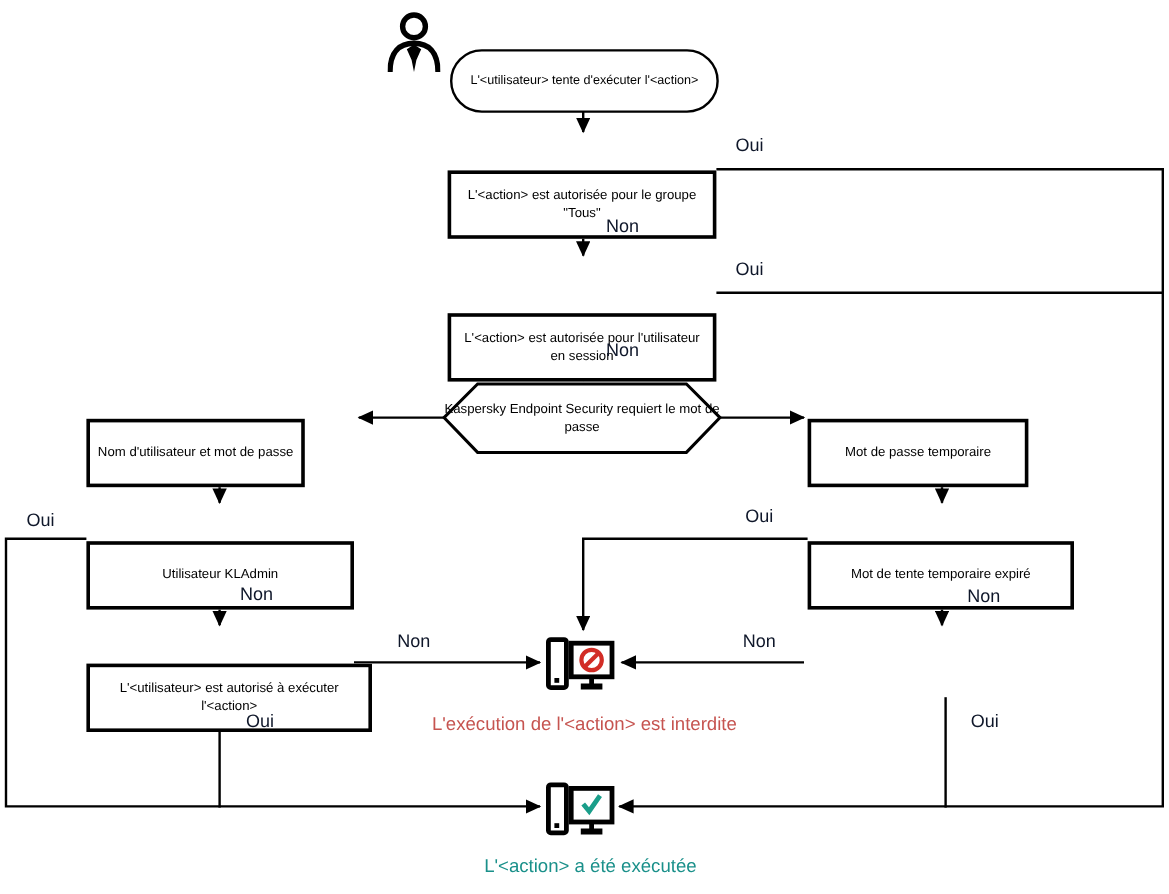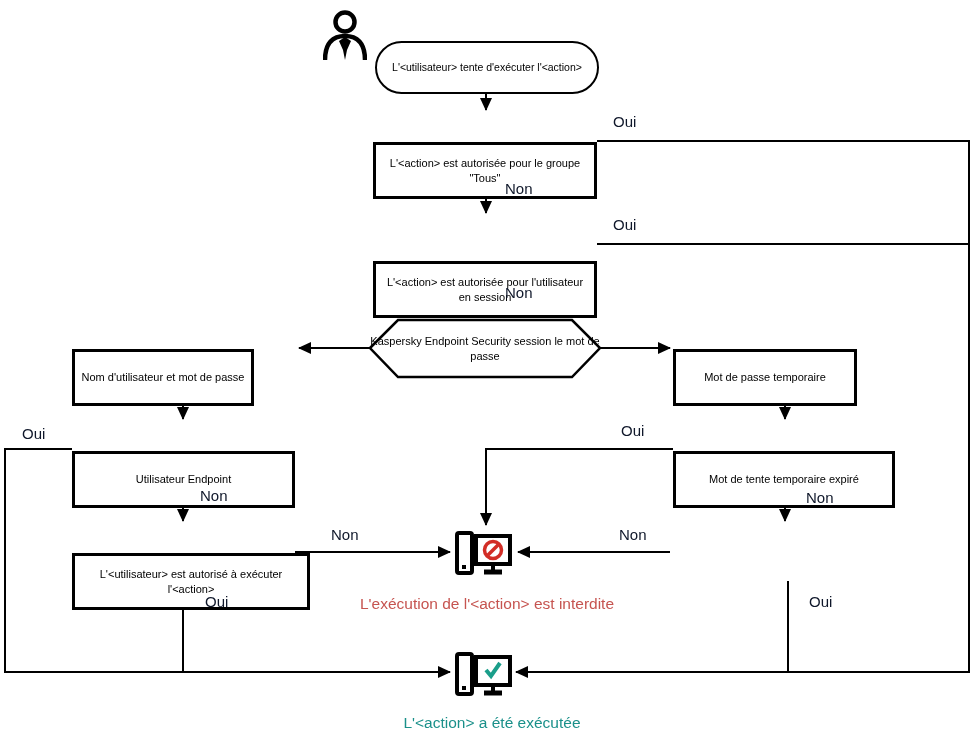--- a/index.html
+++ b/index.html
@@ -69,29 +69,29 @@
 
   <div class="node" style="left:373px; top:113px; width:224px; height:57px;">
     <span>L'&lt;action&gt; est autorisée pour le groupe "Tous"</span>
   </div>
 
   <div class="node" style="left:373px; top:232px; width:224px; height:57px;">
     <span>L'&lt;action&gt; est autorisée pour l'utilisateur en session</span>
   </div>
 
   <div class="hex-text" style="left:362px; top:320px; width:246px; height:57px;">
-    <span>Kaspersky Endpoint Security session le mot de passe</span>
+    <span>Kaspersky Endpoint Security requiert le mot de passe</span>
   </div>
 
   <div class="node" style="left:72px; top:320px; width:182px; height:57px;">
     <span>Nom d'utilisateur et mot de passe</span>
   </div>
 
   <div class="node" style="left:72px; top:422px; width:223px; height:57px;">
-    <span>Utilisateur Endpoint</span>
+    <span>Utilisateur KLAdmin</span>
   </div>
 
   <div class="node" style="left:72px; top:524px; width:238px; height:57px;">
     <span>L'&lt;utilisateur&gt; est autorisé à exécuter l'&lt;action&gt;</span>
   </div>
 
   <div class="node" style="left:673px; top:320px; width:184px; height:57px;">
     <span>Mot de passe temporaire</span>
   </div>
 

